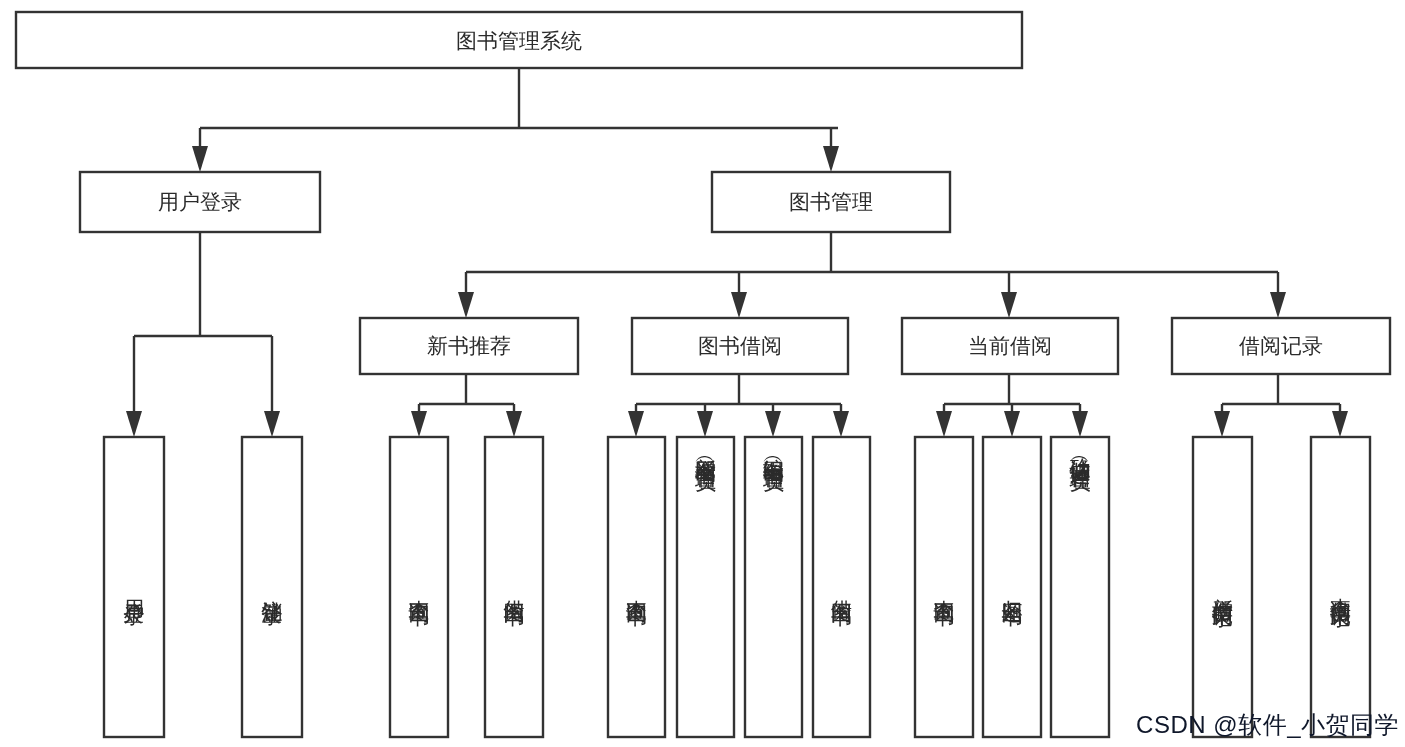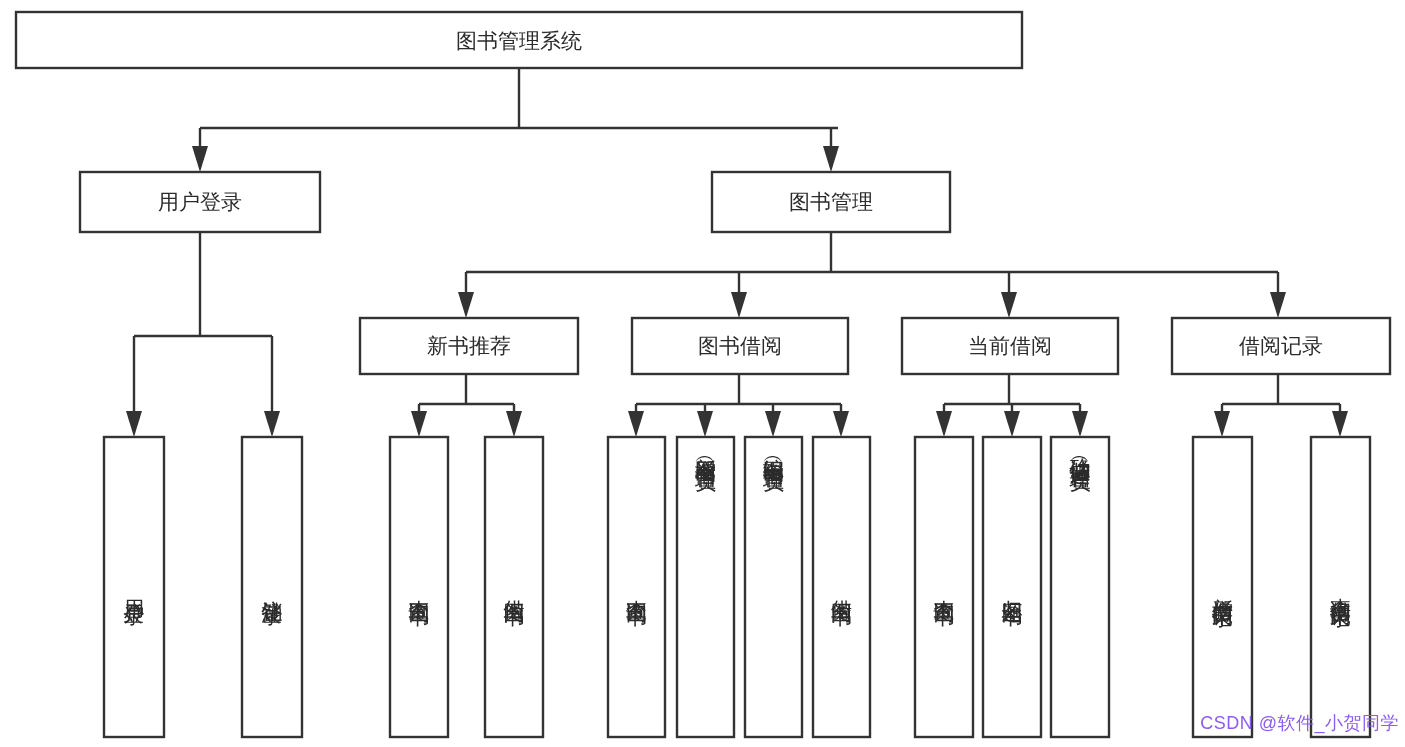--- a/index.html
+++ b/index.html
@@ -54,24 +54,24 @@
     fill: none;
     stroke-linecap: butt;
   }
   .arrow-head {
     fill: #333333;
     stroke: none;
   }
   .watermark {
     position: absolute;
     right: 6px;
-    bottom: 12px;
-    font-family: "Liberation Sans", "DejaVu Sans", sans-serif;
-    font-size: 18px;
-    color: #8b5cf6;
+    bottom: 6px;
+    font-family: "Liberation Sans", "DejaVu Sans", sans-serif;
+    font-size: 24px;
+    color: #0f172a;
     letter-spacing: 0.5px;
     white-space: nowrap;
     pointer-events: none;
   }
 </style>
 </head>
 <body>
 
 <svg id="diagram" viewBox="0 0 1405 747" xmlns="http://www.w3.org/2000/svg">
 

